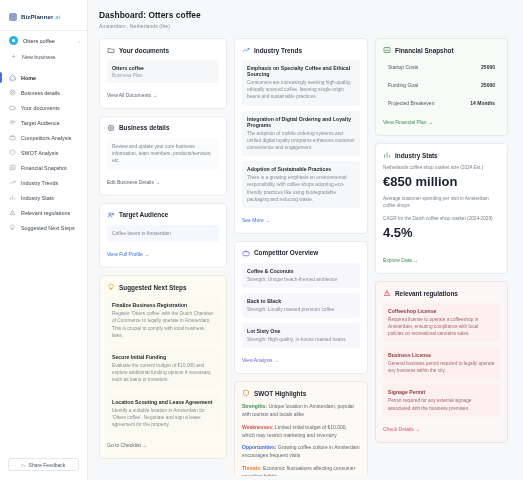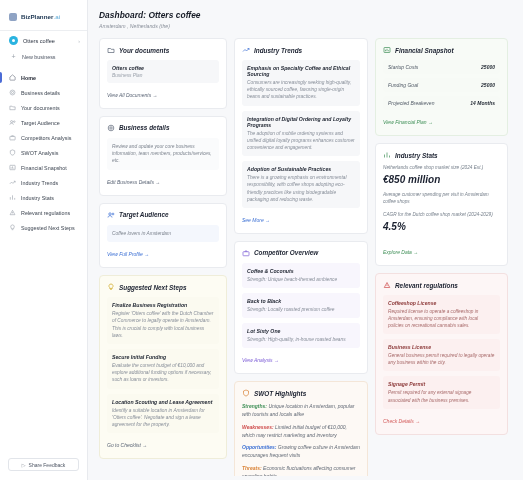--- a/index.html
+++ b/index.html
@@ -71,21 +71,21 @@
 
   .feedback-wrap { margin-top: auto; padding: 0 8px 9px 8px; }
   .feedback-btn {
     display: flex; align-items: center; justify-content: center; gap: 3px;
     height: 13px; border: 1px solid #e2e5ea; border-radius: 3px;
     background: #fff; font-size: 5px; color: #4d5563;
   }
   .feedback-btn .fico { font-size: 5px; color: #8b919b; }
 
   
-  .main { flex: 1; height: 476px; overflow: hidden; padding: 10px 10px 0 11px; font-style: italic; }
+  .main { flex: 1; height: 476px; overflow: hidden; padding: 10px 10px 0 11px; }
   .page-title { font-size: 8.4px; font-weight: bold; color: #161b26; letter-spacing: .05px; }
   .page-sub { font-size: 5.2px; color: #8a909b; margin-top: 3px; }
 
   .columns { display: flex; gap: 7px; margin-top: 9px; }
   .col { width: 128px; display: flex; flex-direction: column; gap: 7px; }
   .col-1 { width: 128px; }
   .col-2 { width: 134px; }
   .col-3 { width: 133px; }
 
   .card {
@@ -123,21 +123,21 @@
   .tile.plain  { background: #fafbfc; }
 
   .card.soft-yellow { background: #fdfcf3; border-color: #efedd9; }
   .card.soft-red { background: #fdf6f6; border-color: #f3e0e0; }
   .card.soft-green { background: #f8fbf7; border-color: #e4efe2; }
   .card.soft-orange { background: #fdf9f5; border-color: #f4e6d8; }
 
   .stat { margin-bottom: 7px; }
   .stat:last-of-type { margin-bottom: 8px; }
   .stat-label { font-size: 4.7px; color: #77808c; line-height: 1.45; margin-bottom: 2px; }
-  .stat-value { font-size: 10px; font-weight: bold; color: #1b2130; }
+  .stat-value { font-size: 13px; font-weight: bold; color: #1b2130; }
 
   .fin-row {
     display: flex; align-items: center; justify-content: space-between;
     background: #f7faf6; border-radius: 3px;
     padding: 4px 5px; margin-bottom: 4px;
   }
   .fin-row:last-of-type { margin-bottom: 0; }
   .fin-label { font-size: 5px; color: #4f5865; }
   .fin-value { font-size: 5px; font-weight: bold; color: #1f2631; }
 

